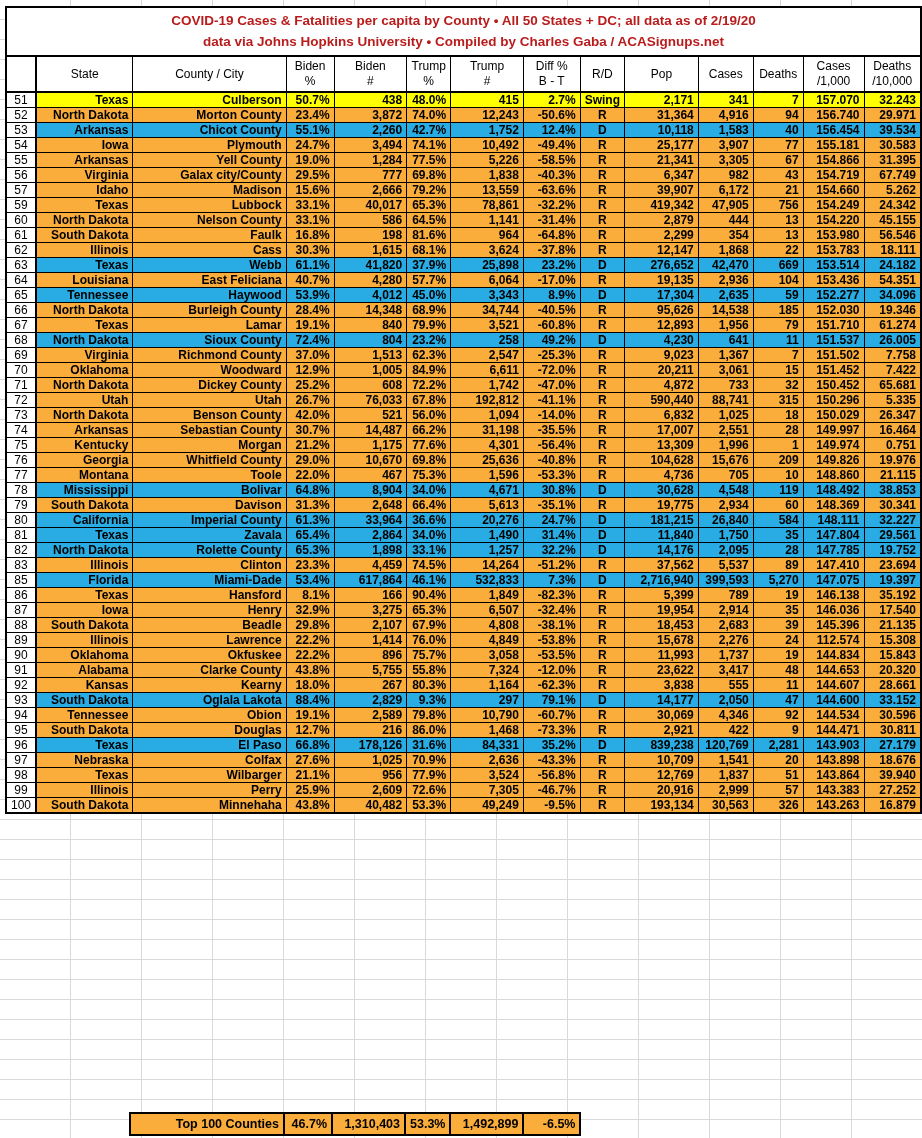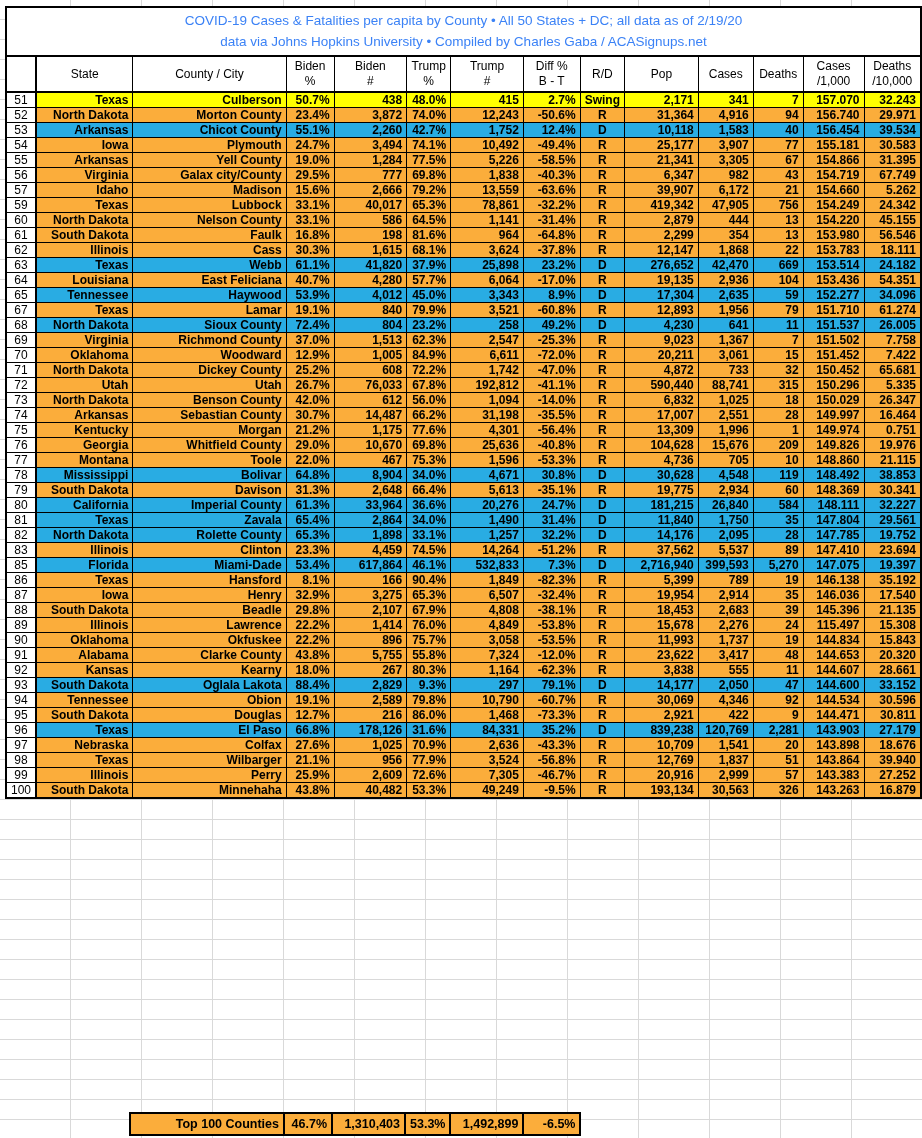--- a/index.html
+++ b/index.html
@@ -18,21 +18,21 @@
   table{border-collapse:collapse;table-layout:fixed;background:#fff;}
   .main-table{position:absolute;left:5px;top:6px;border:2px solid #000;}
   .main-table th,.main-table td{
     border:1px solid #000;padding:0 4px;font-size:12px;color:#000;
     overflow:hidden;white-space:nowrap;box-sizing:border-box;
   }
   .title-row th{
     height:49px;border-bottom:2px solid #000;background:#fff;
     text-align:center;vertical-align:middle;
   }
-  .title-line{font-weight:normal;font-size:13.5px;line-height:1.55;color:#3b82f6;}
+  .title-line{font-weight:bold;font-size:13.5px;line-height:1.55;color:#b91c1c;}
   .cols-row th{
     height:36px;background:#fff;font-weight:normal;font-size:12px;
     text-align:center;vertical-align:middle;white-space:pre-line;line-height:1.25;
     border-bottom:2px solid #000;
   }
   .row{height:15px;}
   .row td{font-weight:bold;vertical-align:middle;}
   .row td.numcol{background:#fff !important;font-weight:normal;text-align:center;border-right:2px solid #000;}
   .cols-row th.numcol{border-right:2px solid #000;}
   .c-right{text-align:right;}
@@ -319,20 +319,36 @@
         <td class="c-right">3,343</td>
         <td class="c-right">8.9%</td>
         <td class="c-center">D</td>
         <td class="c-right">17,304</td>
         <td class="c-right">2,635</td>
         <td class="c-right">59</td>
         <td class="c-right">152.277</td>
         <td class="c-right">34.096</td>
       </tr>
       <tr class="row p-r">
+        <td class="c-center numcol">66</td>
+        <td class="c-right">North Dakota</td>
+        <td class="c-right">Burleigh County</td>
+        <td class="c-right">28.4%</td>
+        <td class="c-right">14,348</td>
+        <td class="c-right">68.9%</td>
+        <td class="c-right">34,744</td>
+        <td class="c-right">-40.5%</td>
+        <td class="c-center">R</td>
+        <td class="c-right">95,626</td>
+        <td class="c-right">14,538</td>
+        <td class="c-right">185</td>
+        <td class="c-right">152.030</td>
+        <td class="c-right">19.346</td>
+      </tr>
+      <tr class="row p-r">
         <td class="c-center numcol">67</td>
         <td class="c-right">Texas</td>
         <td class="c-right">Lamar</td>
         <td class="c-right">19.1%</td>
         <td class="c-right">840</td>
         <td class="c-right">79.9%</td>
         <td class="c-right">3,521</td>
         <td class="c-right">-60.8%</td>
         <td class="c-center">R</td>
         <td class="c-right">12,893</td>
@@ -419,21 +435,21 @@
         <td class="c-right">88,741</td>
         <td class="c-right">315</td>
         <td class="c-right">150.296</td>
         <td class="c-right">5.335</td>
       </tr>
       <tr class="row p-r">
         <td class="c-center numcol">73</td>
         <td class="c-right">North Dakota</td>
         <td class="c-right">Benson County</td>
         <td class="c-right">42.0%</td>
-        <td class="c-right">612</td>
+        <td class="c-right">521</td>
         <td class="c-right">56.0%</td>
         <td class="c-right">1,094</td>
         <td class="c-right">-14.0%</td>
         <td class="c-center">R</td>
         <td class="c-right">6,832</td>
         <td class="c-right">1,025</td>
         <td class="c-right">18</td>
         <td class="c-right">150.029</td>
         <td class="c-right">26.347</td>
       </tr>
@@ -667,21 +683,21 @@
         <td class="c-right">Lawrence</td>
         <td class="c-right">22.2%</td>
         <td class="c-right">1,414</td>
         <td class="c-right">76.0%</td>
         <td class="c-right">4,849</td>
         <td class="c-right">-53.8%</td>
         <td class="c-center">R</td>
         <td class="c-right">15,678</td>
         <td class="c-right">2,276</td>
         <td class="c-right">24</td>
-        <td class="c-right">115.497</td>
+        <td class="c-right">112.574</td>
         <td class="c-right">15.308</td>
       </tr>
       <tr class="row p-r">
         <td class="c-center numcol">90</td>
         <td class="c-right">Oklahoma</td>
         <td class="c-right">Okfuskee</td>
         <td class="c-right">22.2%</td>
         <td class="c-right">896</td>
         <td class="c-right">75.7%</td>
         <td class="c-right">3,058</td>

